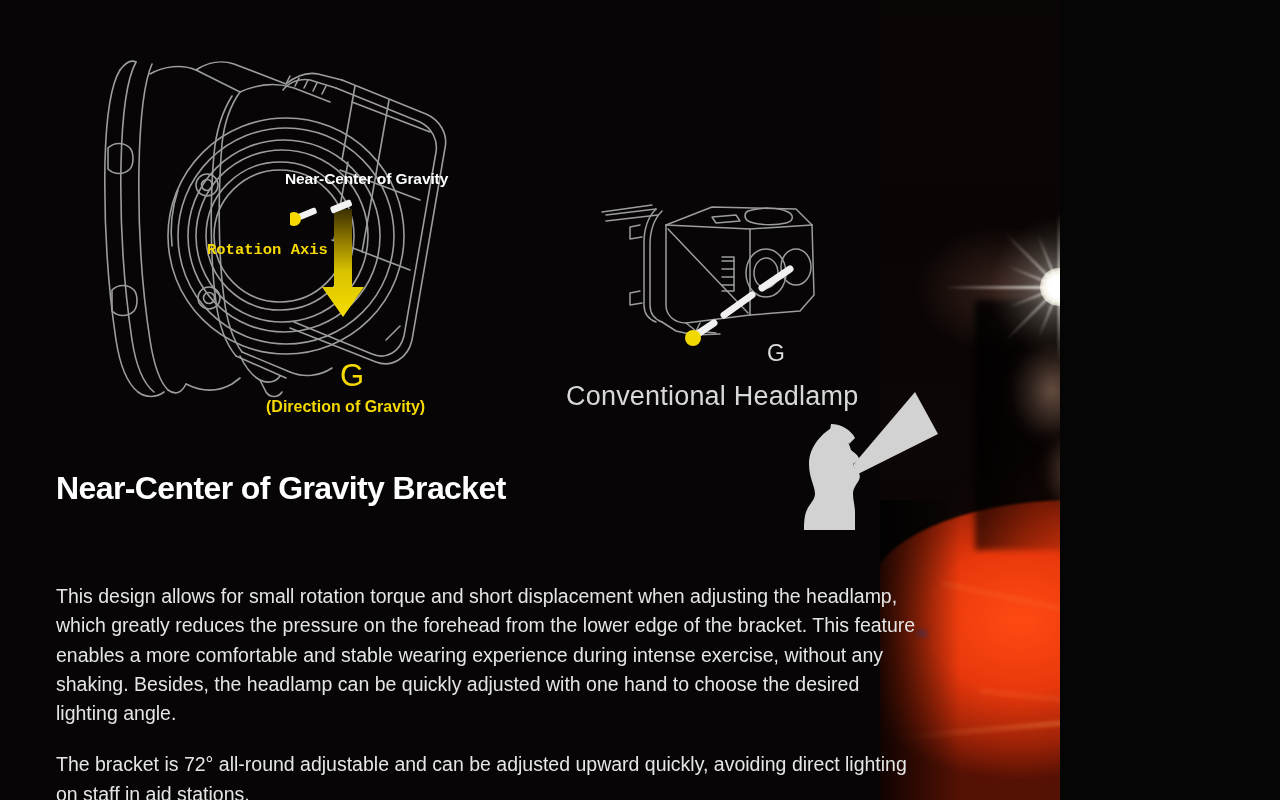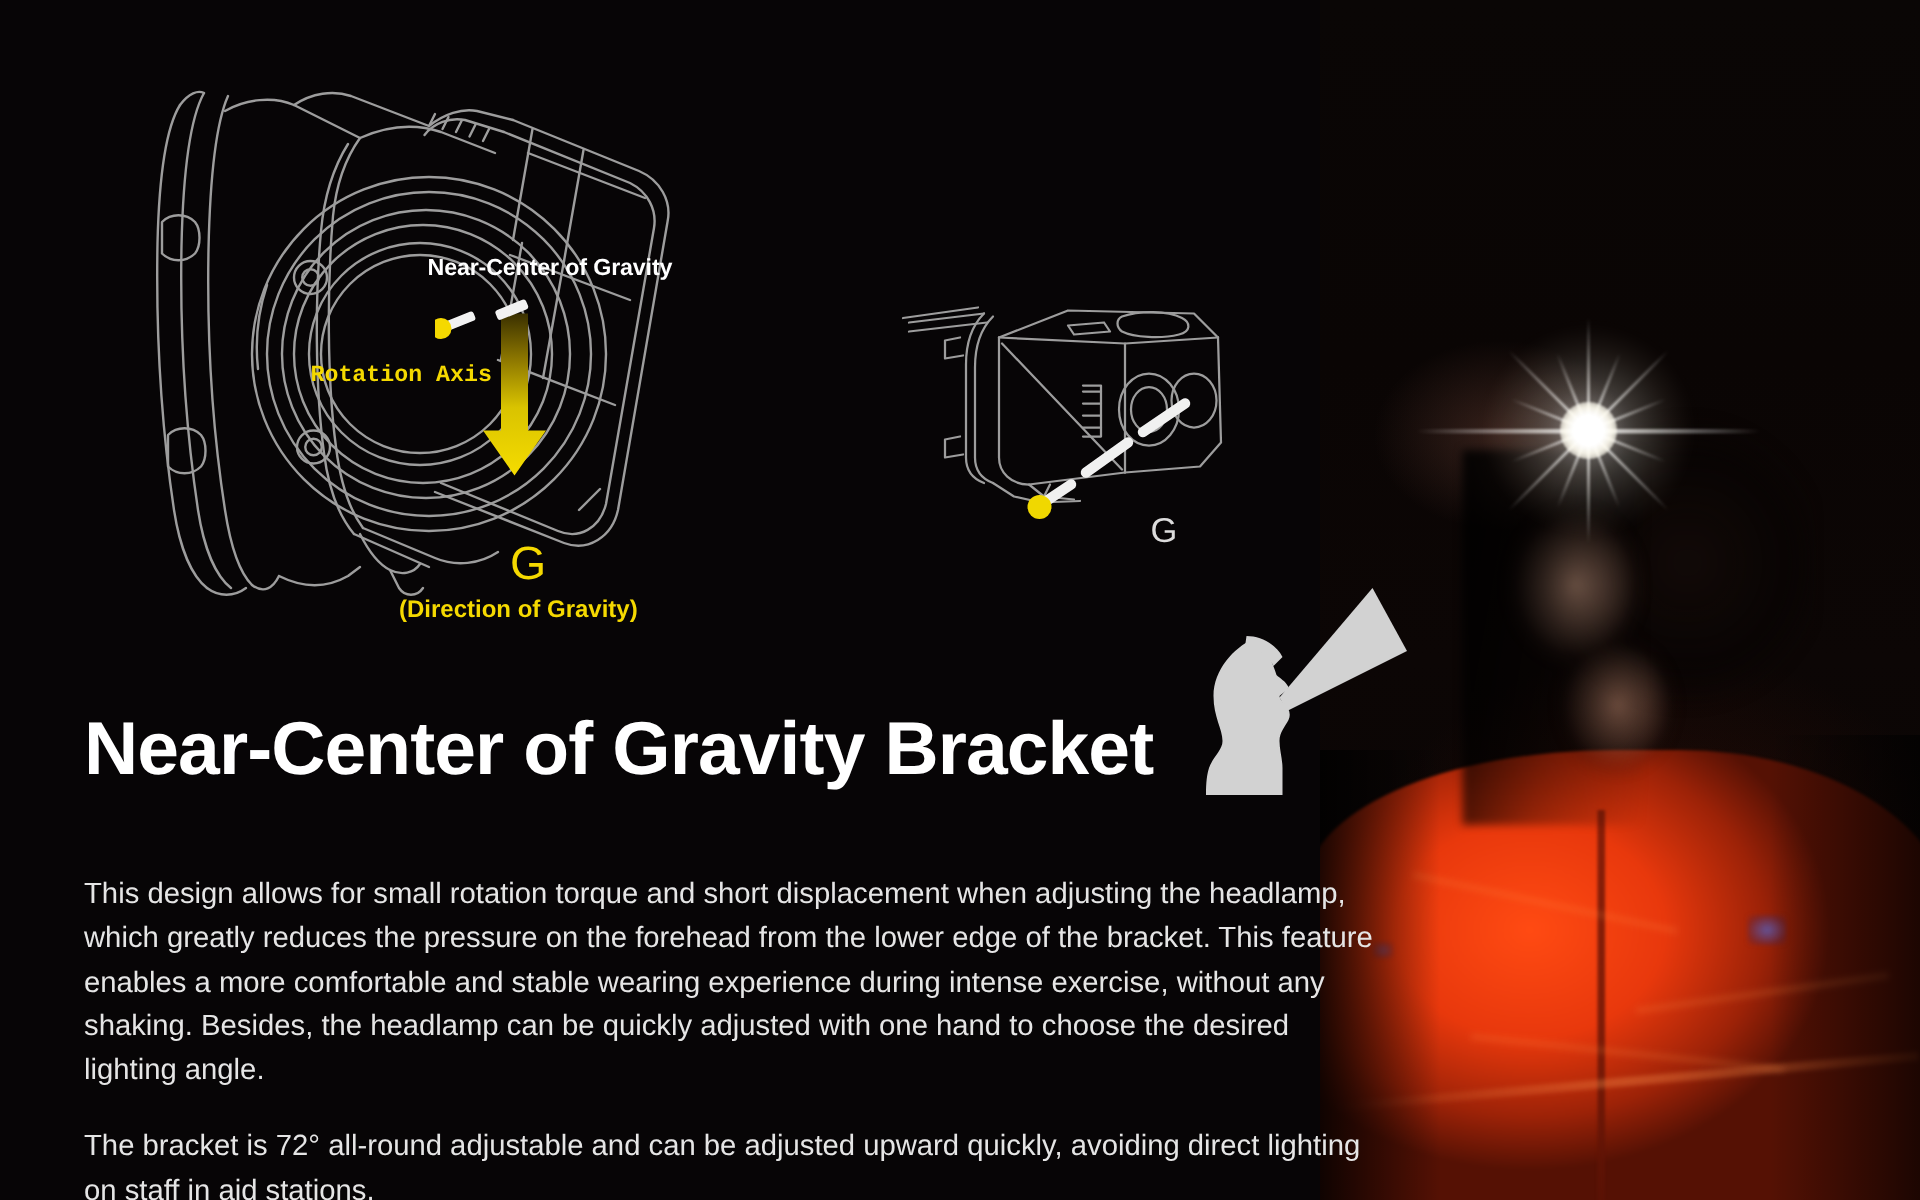--- a/index.html
+++ b/index.html
@@ -5,21 +5,21 @@
 <style>
   * { margin:0; padding:0; box-sizing:border-box; }
   html, body {
     width:1280px; height:800px;
     background:#050505;
     overflow:hidden;
     font-family:"Liberation Sans", sans-serif;
   }
   #page {
     position:relative;
-    width:1280px; height:800px;
+    width:1060px; height:800px;
     background:#070506;
     overflow:hidden;
   }
 
   
   .photo {
     position:absolute; left:880px; top:0;
     width:400px; height:800px;
     overflow:hidden;
     background:#050303;
@@ -151,21 +151,21 @@
   .lbl-conventional {
     left:566px; top:381px;
     color:#d8d8d8; font-size:27px; font-weight:400;
     letter-spacing:.2px;
   }
 
   
   .headline {
     position:absolute; left:56px; top:470px;
     color:#ffffff;
-    font-size:50px; font-weight:700;
+    font-size:32px; font-weight:700;
     letter-spacing:-.6px;
     white-space:nowrap;
   }
   .body-copy {
     position:absolute; left:56px; top:582px;
     width:870px;
     color:#e5e5e5;
     font-size:19.5px;
     line-height:29.3px;
     font-weight:400;
@@ -326,20 +326,21 @@
 
     <g stroke="#f0f0f0" stroke-width="7" stroke-linecap="round">
       <line x1="96" y1="140" x2="114" y2="128"></line>
       <line x1="124" y1="120" x2="152" y2="100"></line>
       <line x1="162" y1="93" x2="190" y2="74"></line>
     </g>
     <circle cx="93" cy="143" r="8" fill="#f0d800"></circle>
   </svg>
 
   <div class="lbl lbl-g-right">G</div>
+  <div class="lbl lbl-conventional">Conventional Headlamp</div>
 
   <svg class="head-icon" viewBox="0 0 150 145">
     <g fill="#d2d2d2">
 
       <path d="M58,77 L120,4 L143,46 L63,86 Z"></path>
 
       <path d="M40,38 C28,44 14,58 14,76 C14,90 20,98 20,106
                C20,112 14,116 11,124 C9,130 9,138 9,142
                L60,142 L60,124 C60,118 58,112 58,106
                C58,100 62,96 64,92

